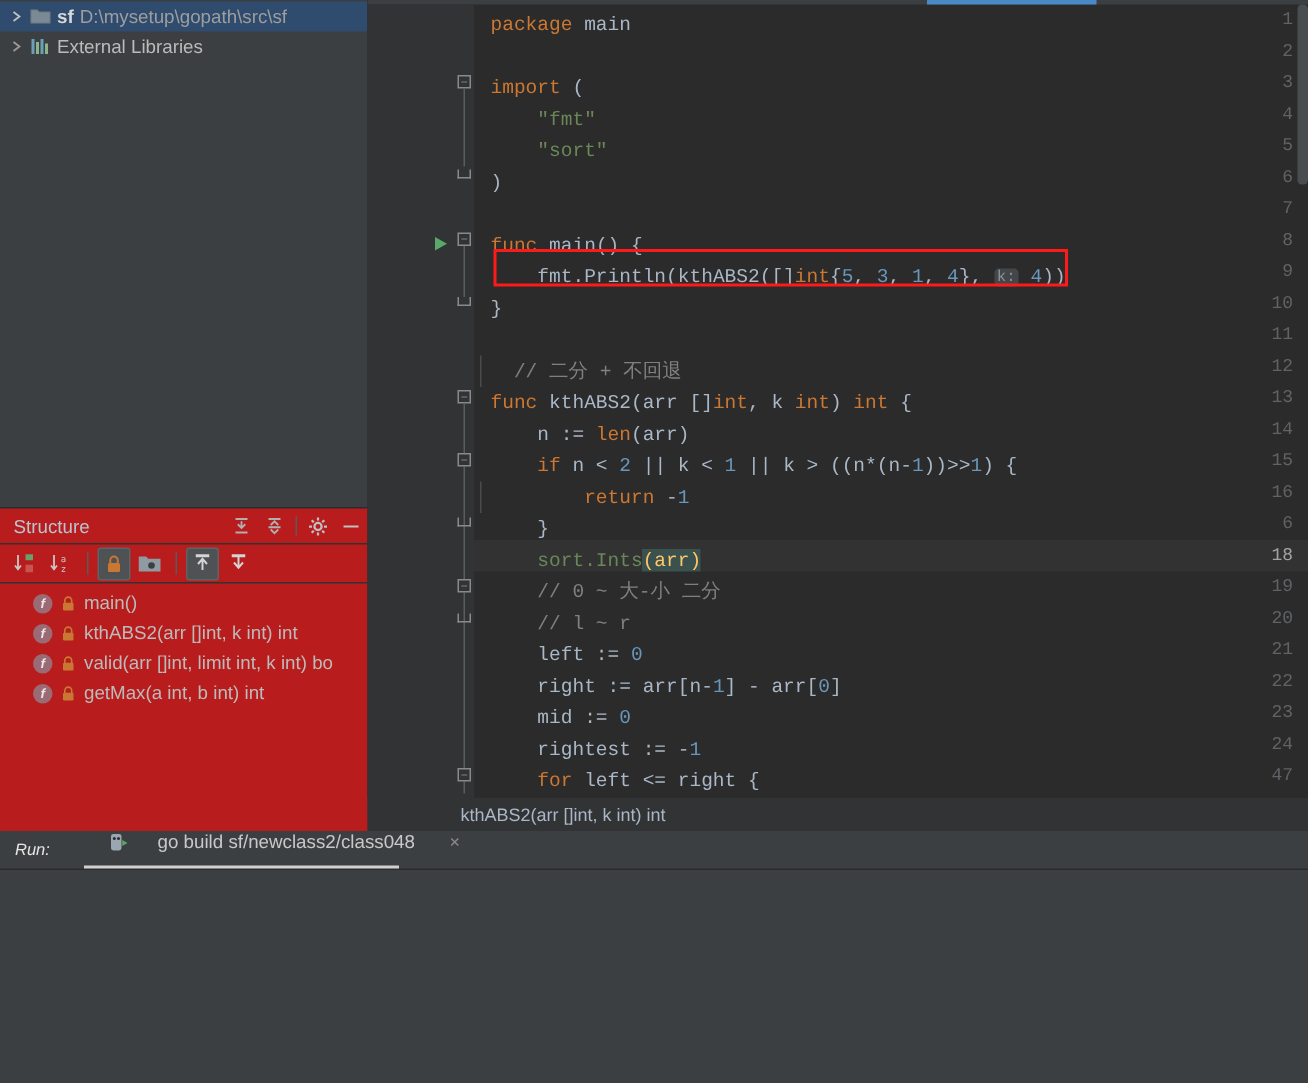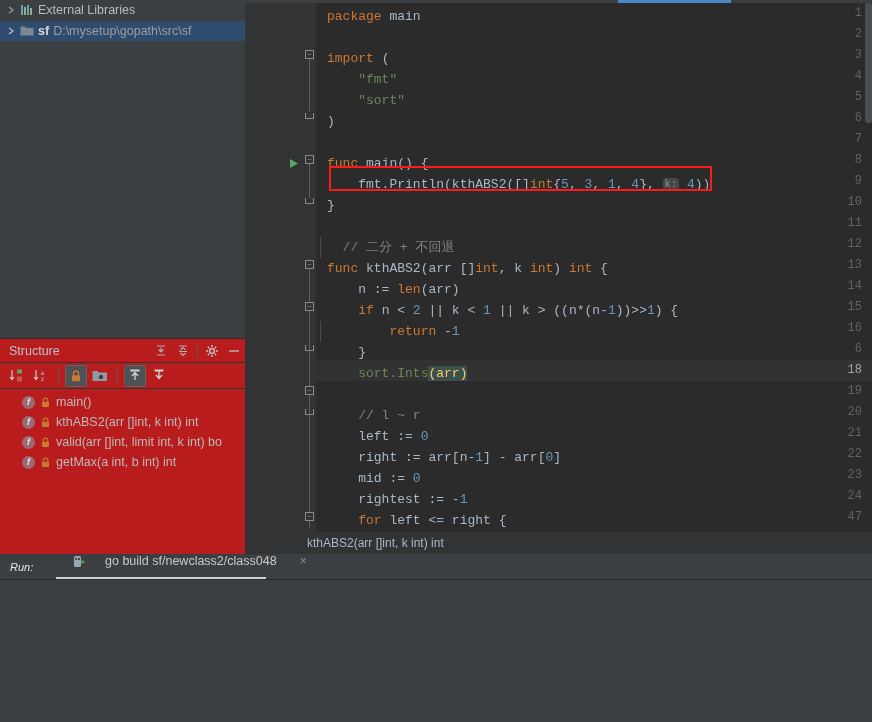--- a/index.html
+++ b/index.html
@@ -161,51 +161,51 @@
     position:absolute; right:0; top:3px; width:7px; height:120px; background:#4a4d4f; border-radius:3px;
   }
 </style>
 </head>
 <body>
 
 <div id="app">
 
   <div id="project-panel">
 
+    <div class="tree-row selected" style="margin-top:1px;">
+      <span class="arrow">
+        <svg width="8" height="8" viewBox="0 0 8 8">
+            <path d="M2,1 L6,4 L2,7" fill="none" stroke="#c0c0c0" stroke-width="1.2"></path>
+          </svg>
+      </span>
+      <span class="tree-ico">
+        <svg width="14" height="12" viewBox="0 0 14 12">
+          <path d="M0.5,1.5 h4.5 l1.2,1.4 h7.3 v7.6 h-13 z" fill="#7a8994" stroke="#5b6a74" stroke-width="0.6"></path>
+        </svg>
+      </span>
+      <span class="tree-label">
+        <span class="bold">sf</span><span class="dim">D:\mysetup\gopath\src\sf</span>
+      </span>
+    </div>
+
     <div class="tree-row">
       <span class="arrow">
         <svg width="8" height="8" viewBox="0 0 8 8">
             <path d="M2,1 L6,4 L2,7" fill="none" stroke="#9a9a9a" stroke-width="1.2"></path>
           </svg>
       </span>
       <span class="tree-ico">
         <svg width="14" height="12" viewBox="0 0 14 12">
           <rect x="1" y="1" width="2" height="10" fill="#6a9fb5"></rect>
           <rect x="4" y="3" width="2" height="8" fill="#8ab58a"></rect>
           <rect x="7" y="1" width="2" height="10" fill="#6a9fb5"></rect>
           <rect x="10" y="4" width="2" height="7" fill="#8ab58a"></rect>
         </svg>
       </span>
       <span class="tree-label">External Libraries</span>
-    </div>
-
-    <div class="tree-row selected" style="margin-top:1px;">
-      <span class="arrow">
-        <svg width="8" height="8" viewBox="0 0 8 8">
-            <path d="M2,1 L6,4 L2,7" fill="none" stroke="#c0c0c0" stroke-width="1.2"></path>
-          </svg>
-      </span>
-      <span class="tree-ico">
-        <svg width="14" height="12" viewBox="0 0 14 12">
-          <path d="M0.5,1.5 h4.5 l1.2,1.4 h7.3 v7.6 h-13 z" fill="#7a8994" stroke="#5b6a74" stroke-width="0.6"></path>
-        </svg>
-      </span>
-      <span class="tree-label">
-        <span class="bold">sf</span><span class="dim">D:\mysetup\gopath\src\sf</span>
-      </span>
     </div>
 
   </div>
 
   <div id="structure-panel">
 
     <div id="structure-header">
       <span id="structure-title">Structure</span>
 
       <span class="hdr-btn">
@@ -398,20 +398,21 @@
 
       <div class="cl" style="top:192px;"><span class="pl">}</span></div>
       <div class="cl" style="top:213px;"></div>
       <div class="cl" style="top:234px;">  <span class="cmt">// 二分 + 不回退</span></div>
       <div class="cl" style="top:255px;text-align:center;"><span class="kw">func</span> <span class="fn">kthABS2</span><span class="pl">(arr []</span><span class="typ">int</span><span class="pl">, k </span><span class="typ">int</span><span class="pl">) </span><span class="typ">int</span><span class="pl"> {</span></div>
       <div class="cl" style="top:276px;">    <span class="pl">n := </span><span class="kw">len</span><span class="pl">(arr)</span></div>
       <div class="cl" style="top:297px;">    <span class="kw">if</span><span class="pl"> n &lt; </span><span class="num">2</span><span class="pl"> || k &lt; </span><span class="num">1</span><span class="pl"> || k &gt; ((n*(n-</span><span class="num">1</span><span class="pl">))&gt;&gt;</span><span class="num">1</span><span class="pl">) {</span></div>
       <div class="cl" style="top:318px;">        <span class="kw">return</span><span class="pl"> -</span><span class="num">1</span></div>
       <div class="cl" style="top:339px;">    <span class="pl">}</span></div>
       <div class="cl" style="top:360px;">    <span class="str">sort.Ints</span><span class="match">(arr)</span></div>
+      <div class="cl" style="top:381px;">    <span class="cmt">// 0 ~ 大-小 二分</span></div>
       <div class="cl" style="top:402px;">    <span class="cmt">// l ~ r</span></div>
       <div class="cl" style="top:423px;">    <span class="pl">left := </span><span class="num">0</span></div>
       <div class="cl" style="top:444px;">    <span class="pl">right := arr[n-</span><span class="num">1</span><span class="pl">] - arr[</span><span class="num">0</span><span class="pl">]</span></div>
       <div class="cl" style="top:465px;">    <span class="pl">mid := </span><span class="num">0</span></div>
       <div class="cl" style="top:486px;">    <span class="pl">rightest := -</span><span class="num">1</span></div>
       <div class="cl" style="top:507px;">    <span class="kw">for</span><span class="pl"> left &lt;= right {</span></div>
     </div>
 
     <div id="scrollbar-v"></div>
   </div>

